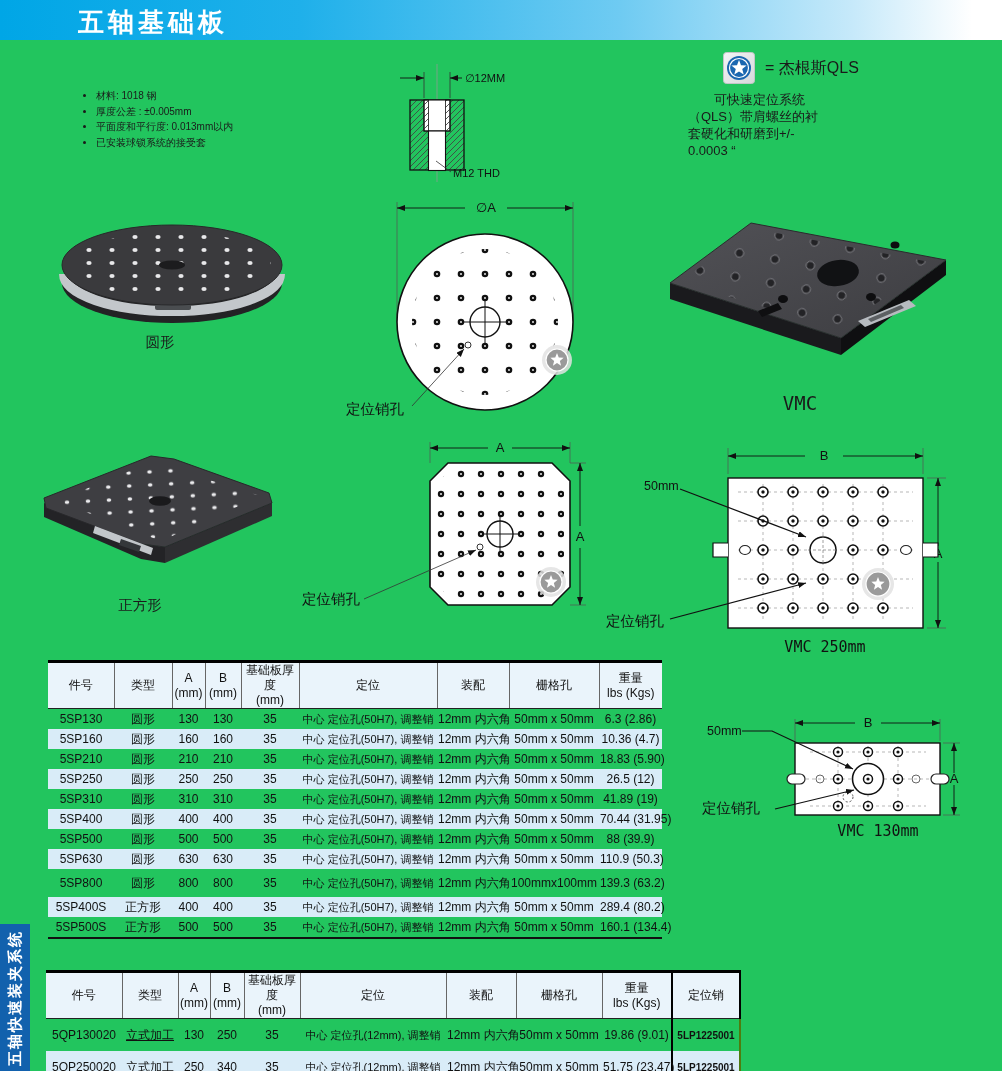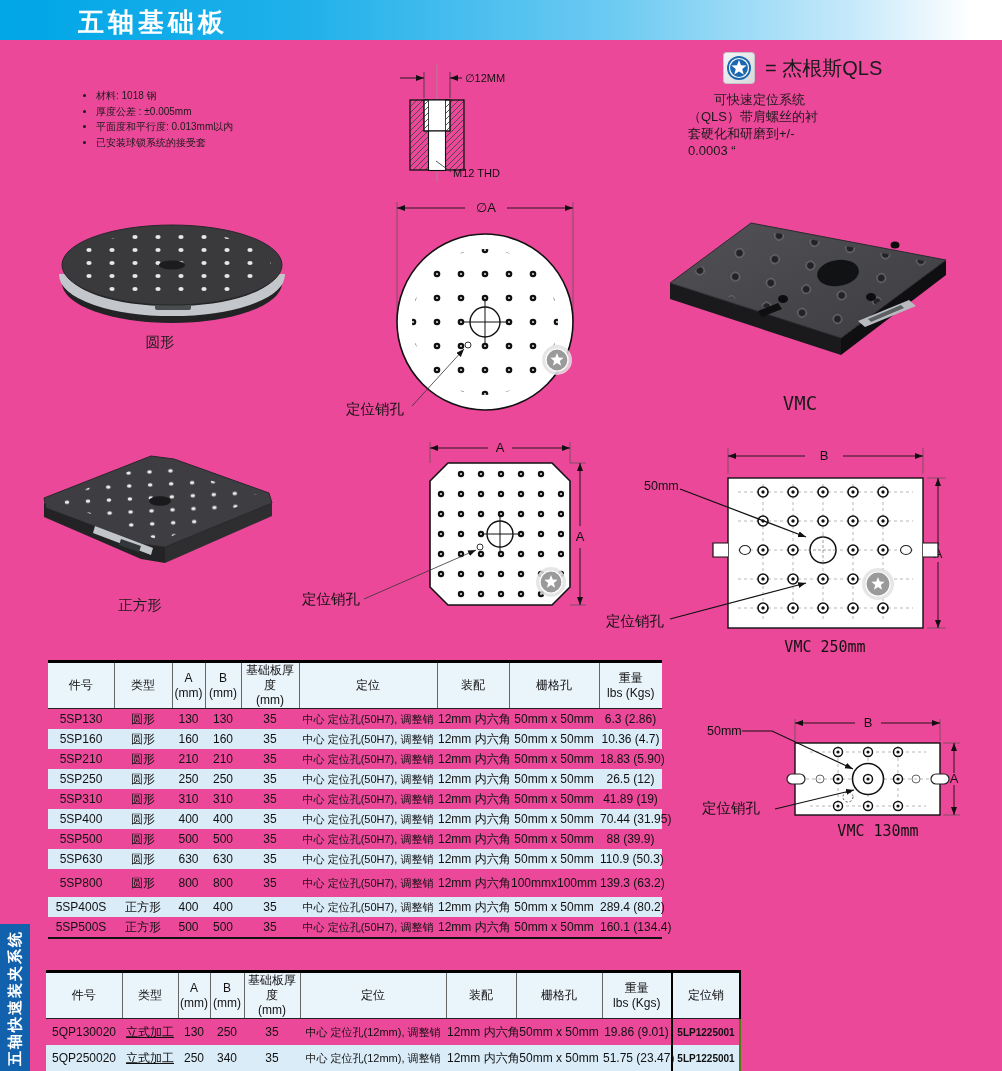--- a/index.html
+++ b/index.html
@@ -1,31 +1,31 @@
 <!DOCTYPE html>
 <html><head>
 <meta charset="utf-8">
 <style>
   html,body { margin:0; padding:0; background:#fff; }
-  #page { position:relative; width:1002px; height:1071px; background:#ec4899; overflow:hidden;
+  #page { position:relative; width:1002px; height:1071px; background:#22c55e; overflow:hidden;
           font-family:"Liberation Sans","DejaVu Sans",sans-serif; color:#111; }
 
   
   .header-bar { position:absolute; left:0; top:0; width:1002px; height:40px;
     background:linear-gradient(90deg,#00a6e6 0%,#1fb0ea 30%,#6fcbf2 62%,#c6e9fa 85%,#ffffff 97%); }
   .header-bar .title { margin:0; padding:5px 0 0 78px; font-size:26px; letter-spacing:4px;
     color:#fff; font-weight:bold; }
 
   
   .specs { position:absolute; left:76px; top:84px; margin:4px; padding-left:16px;
     font-size:10px; line-height:1.55; color:#1a1a1a; }
 
   
   .qls-legend { position:absolute; left:723px; top:52px; display:flex; align-items:center; gap:10px; }
-  .qls-legend .eq { font-size:20px; color:#1a1a1a; }
+  .qls-legend .eq { font-size:16px; color:#1a1a1a; }
   .qls-note { position:absolute; left:688px; top:92px; width:192px; font-size:13px;
     line-height:1.3; white-space:pre-line; color:#1a1a1a; }
 
   .caption { position:absolute; font-size:14.5px; text-align:center; color:#1a1a1a; }
   .caption.mono { font-family:"DejaVu Sans Mono","Liberation Mono",monospace; font-size:19px; }
 
   svg text { font-family:"Liberation Sans","DejaVu Sans",sans-serif; }
   svg text.mono { font-family:"DejaVu Sans Mono","Liberation Mono",monospace; }
 
   
@@ -35,21 +35,21 @@
   #table2 { left:46px; top:970px; width:694px; }
   thead th { background:#eaf4fb; font-weight:normal; text-align:center; vertical-align:middle;
     white-space:pre-line; border-bottom:1.5px solid #222; height:44px; line-height:1.25;
     padding:0 1px; font-size:12px; }
   thead th + th { border-left:1px solid #666; }
   tbody td { text-align:center; height:20px; padding:0 1px; white-space:nowrap; overflow:visible; }
   tbody td:nth-child(6) { font-size:11px; }
   tbody tr:nth-child(even) { background:#d9ecf8; }
   #table1 tbody tr:nth-child(9) td { height:28px; }
   #table2 thead th { height:40px; }
-  #table2 tbody td { height:26px; }
+  #table2 tbody td { height:32px; }
   #table2 tbody td:nth-child(2) { text-decoration:underline; }
   #table2 th:last-child { border:2px solid #000; border-bottom:1.5px solid #222; }
   #table2 td:last-child { border-left:2px solid #000; border-right:2px solid #4d7c0f;
     font-weight:bold; font-size:10px; }
 
   
   .side-tab { position:absolute; left:0; top:924px; width:30px; height:147px; background:#1261ad; }
   .side-tab span { position:absolute; left:50%; top:50%;
     transform:translate(-50%,-50%) rotate(-90deg); white-space:nowrap;
     color:#fff; font-size:15px; font-weight:bold; letter-spacing:2px; }

